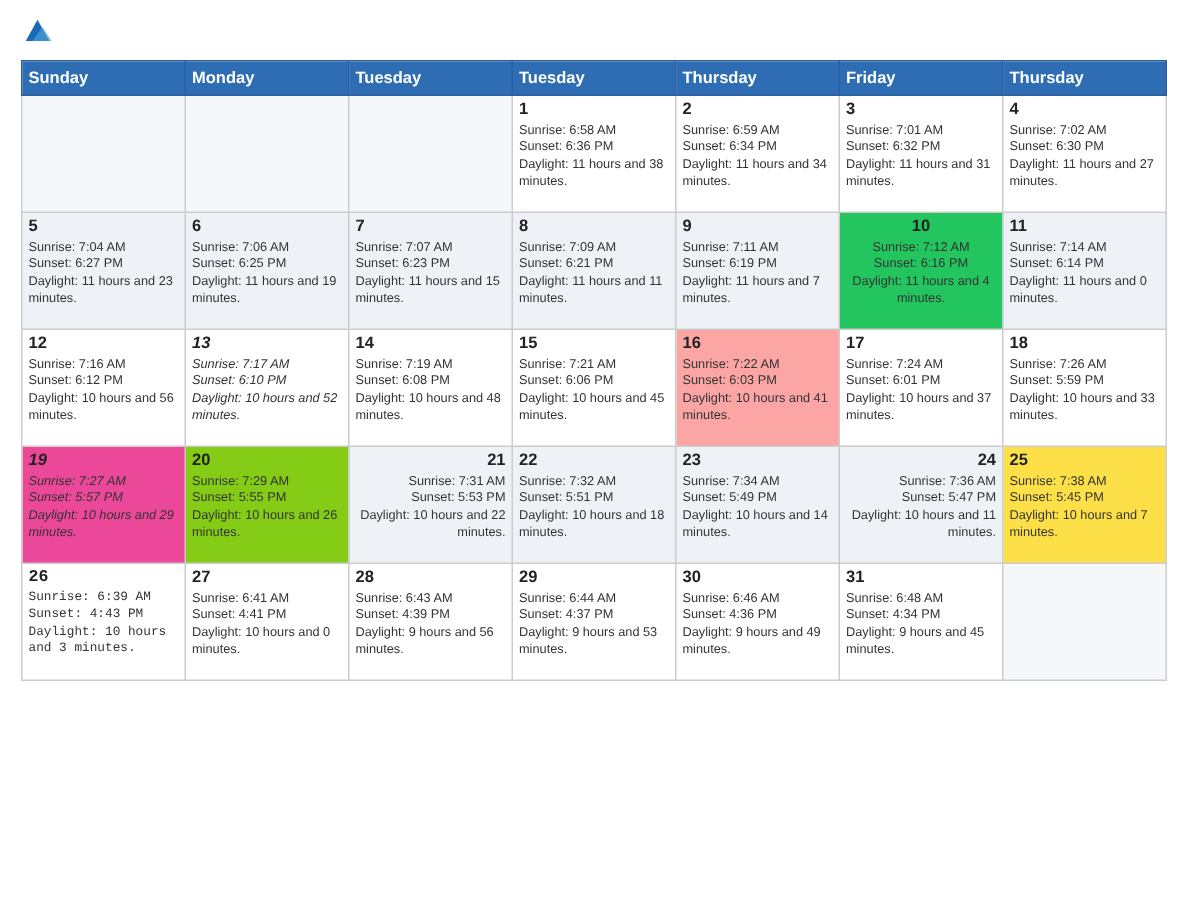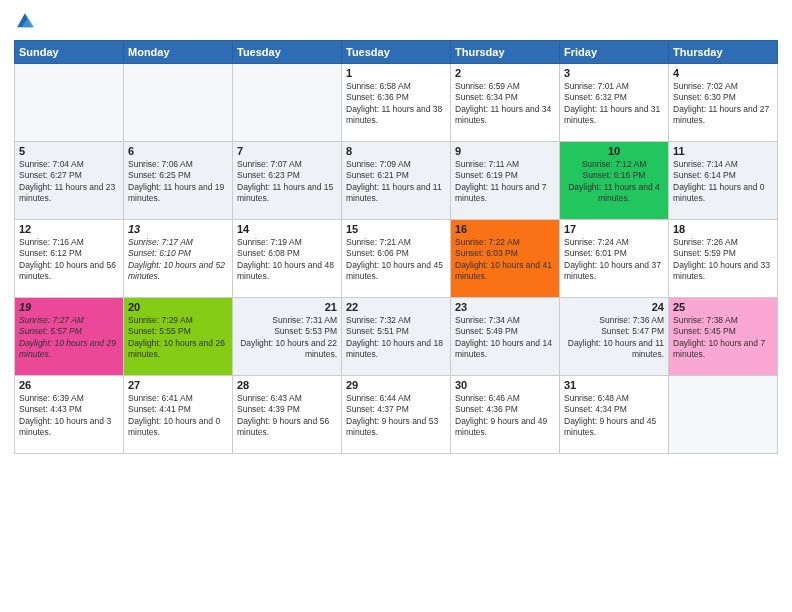--- a/index.html
+++ b/index.html
@@ -188,21 +188,21 @@
             <div class="day-info">Sunrise: 7:17 AM<br>Sunset: 6:10 PM<br>Daylight: 10 hours and 52 minutes.</div>
           </td>
           <td style="background: rgb(255, 255, 255);">
             <div class="day-num">14</div>
             <div class="day-info">Sunrise: 7:19 AM<br>Sunset: 6:08 PM<br>Daylight: 10 hours and 48 minutes.</div>
           </td>
           <td style="background: rgb(255, 255, 255);">
             <div class="day-num">15</div>
             <div class="day-info">Sunrise: 7:21 AM<br>Sunset: 6:06 PM<br>Daylight: 10 hours and 45 minutes.</div>
           </td>
-          <td style="background: #f97316; margin-top: 35px;">
+          <td style="background: #fca5a5; margin-top: 35px;">
             <div class="day-num">16</div>
             <div class="day-info">Sunrise: 7:22 AM<br>Sunset: 6:03 PM<br>Daylight: 10 hours and 41 minutes.</div>
           </td>
           <td style="background: rgb(255, 255, 255);">
             <div class="day-num">17</div>
             <div class="day-info">Sunrise: 7:24 AM<br>Sunset: 6:01 PM<br>Daylight: 10 hours and 37 minutes.</div>
           </td>
           <td style="background: rgb(255, 255, 255);">
             <div class="day-num">18</div>
             <div class="day-info">Sunrise: 7:26 AM<br>Sunset: 5:59 PM<br>Daylight: 10 hours and 33 minutes.</div>
@@ -226,27 +226,27 @@
             <div class="day-info">Sunrise: 7:32 AM<br>Sunset: 5:51 PM<br>Daylight: 10 hours and 18 minutes.</div>
           </td>
           <td style="background: rgb(238, 242, 247);">
             <div class="day-num">23</div>
             <div class="day-info">Sunrise: 7:34 AM<br>Sunset: 5:49 PM<br>Daylight: 10 hours and 14 minutes.</div>
           </td>
           <td style="background: rgb(238, 242, 247); text-align: right;">
             <div class="day-num">24</div>
             <div class="day-info">Sunrise: 7:36 AM<br>Sunset: 5:47 PM<br>Daylight: 10 hours and 11 minutes.</div>
           </td>
-          <td style="background: #f9a8d4;">
+          <td style="background: #fde047;">
             <div class="day-num">25</div>
             <div class="day-info">Sunrise: 7:38 AM<br>Sunset: 5:45 PM<br>Daylight: 10 hours and 7 minutes.</div>
           </td>
         </tr>
         <tr>
-          <td style="background: rgb(255, 255, 255);">
+          <td style="background: rgb(255, 255, 255); font-family: Liberation Mono, monospace;">
             <div class="day-num">26</div>
             <div class="day-info">Sunrise: 6:39 AM<br>Sunset: 4:43 PM<br>Daylight: 10 hours and 3 minutes.</div>
           </td>
           <td style="background: rgb(255, 255, 255);">
             <div class="day-num">27</div>
             <div class="day-info">Sunrise: 6:41 AM<br>Sunset: 4:41 PM<br>Daylight: 10 hours and 0 minutes.</div>
           </td>
           <td style="background: rgb(255, 255, 255);">
             <div class="day-num">28</div>
             <div class="day-info">Sunrise: 6:43 AM<br>Sunset: 4:39 PM<br>Daylight: 9 hours and 56 minutes.</div>

